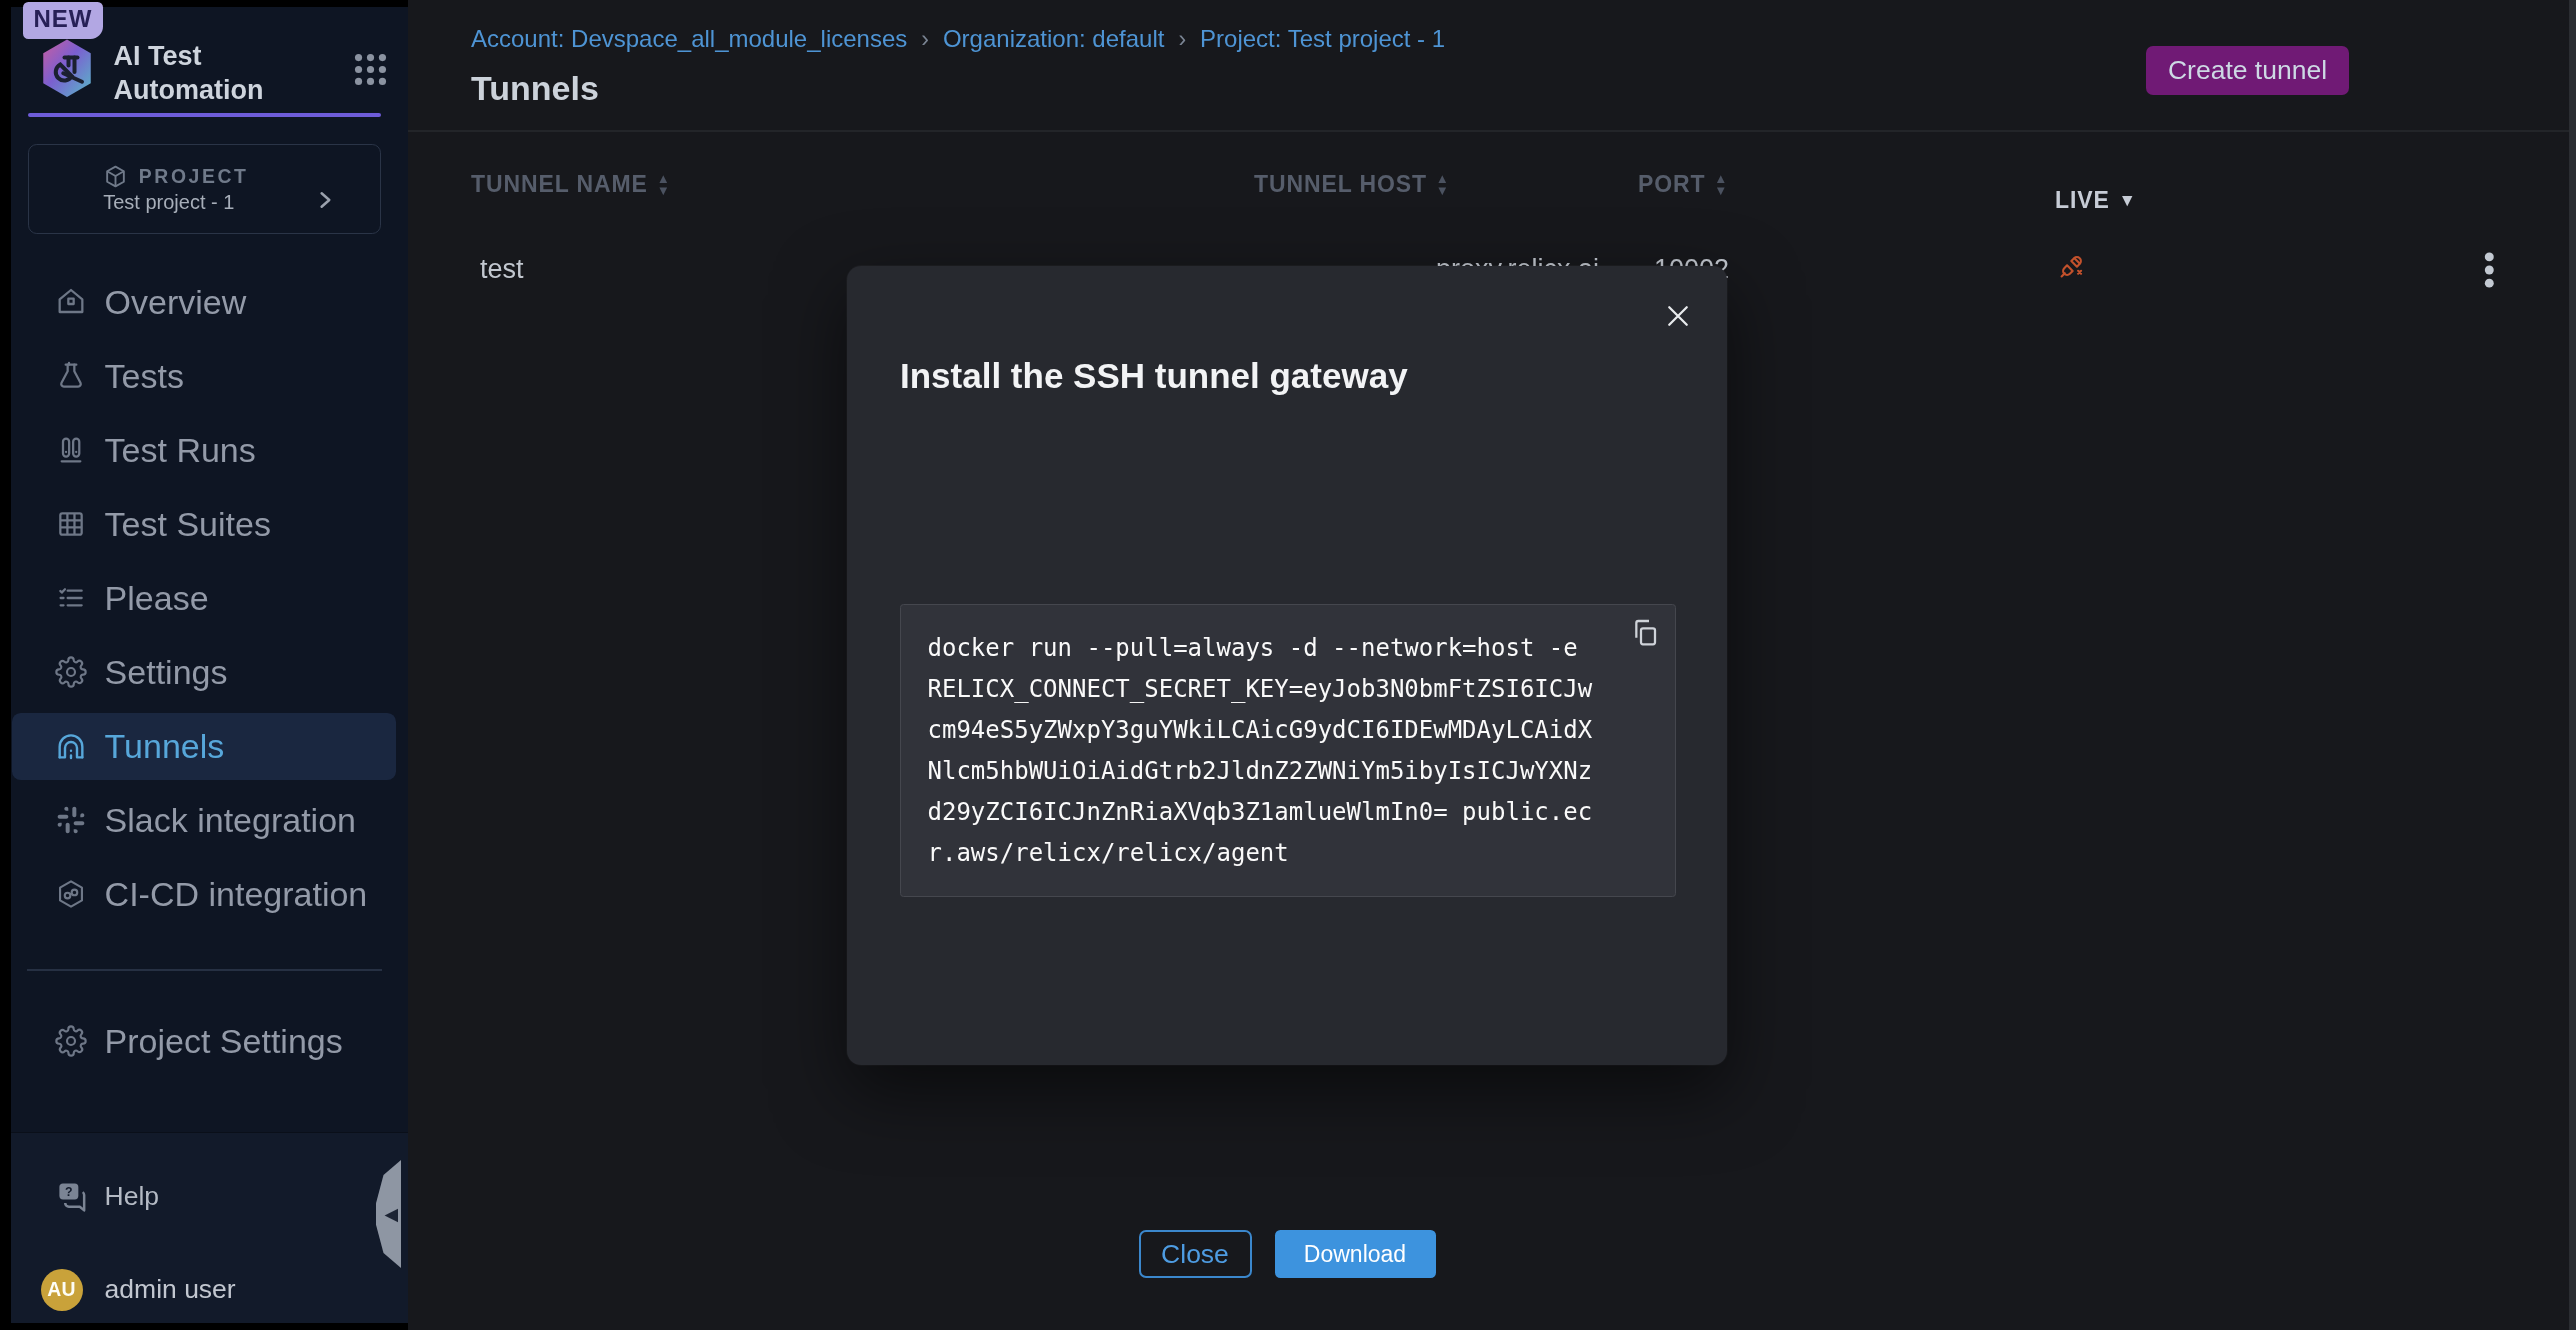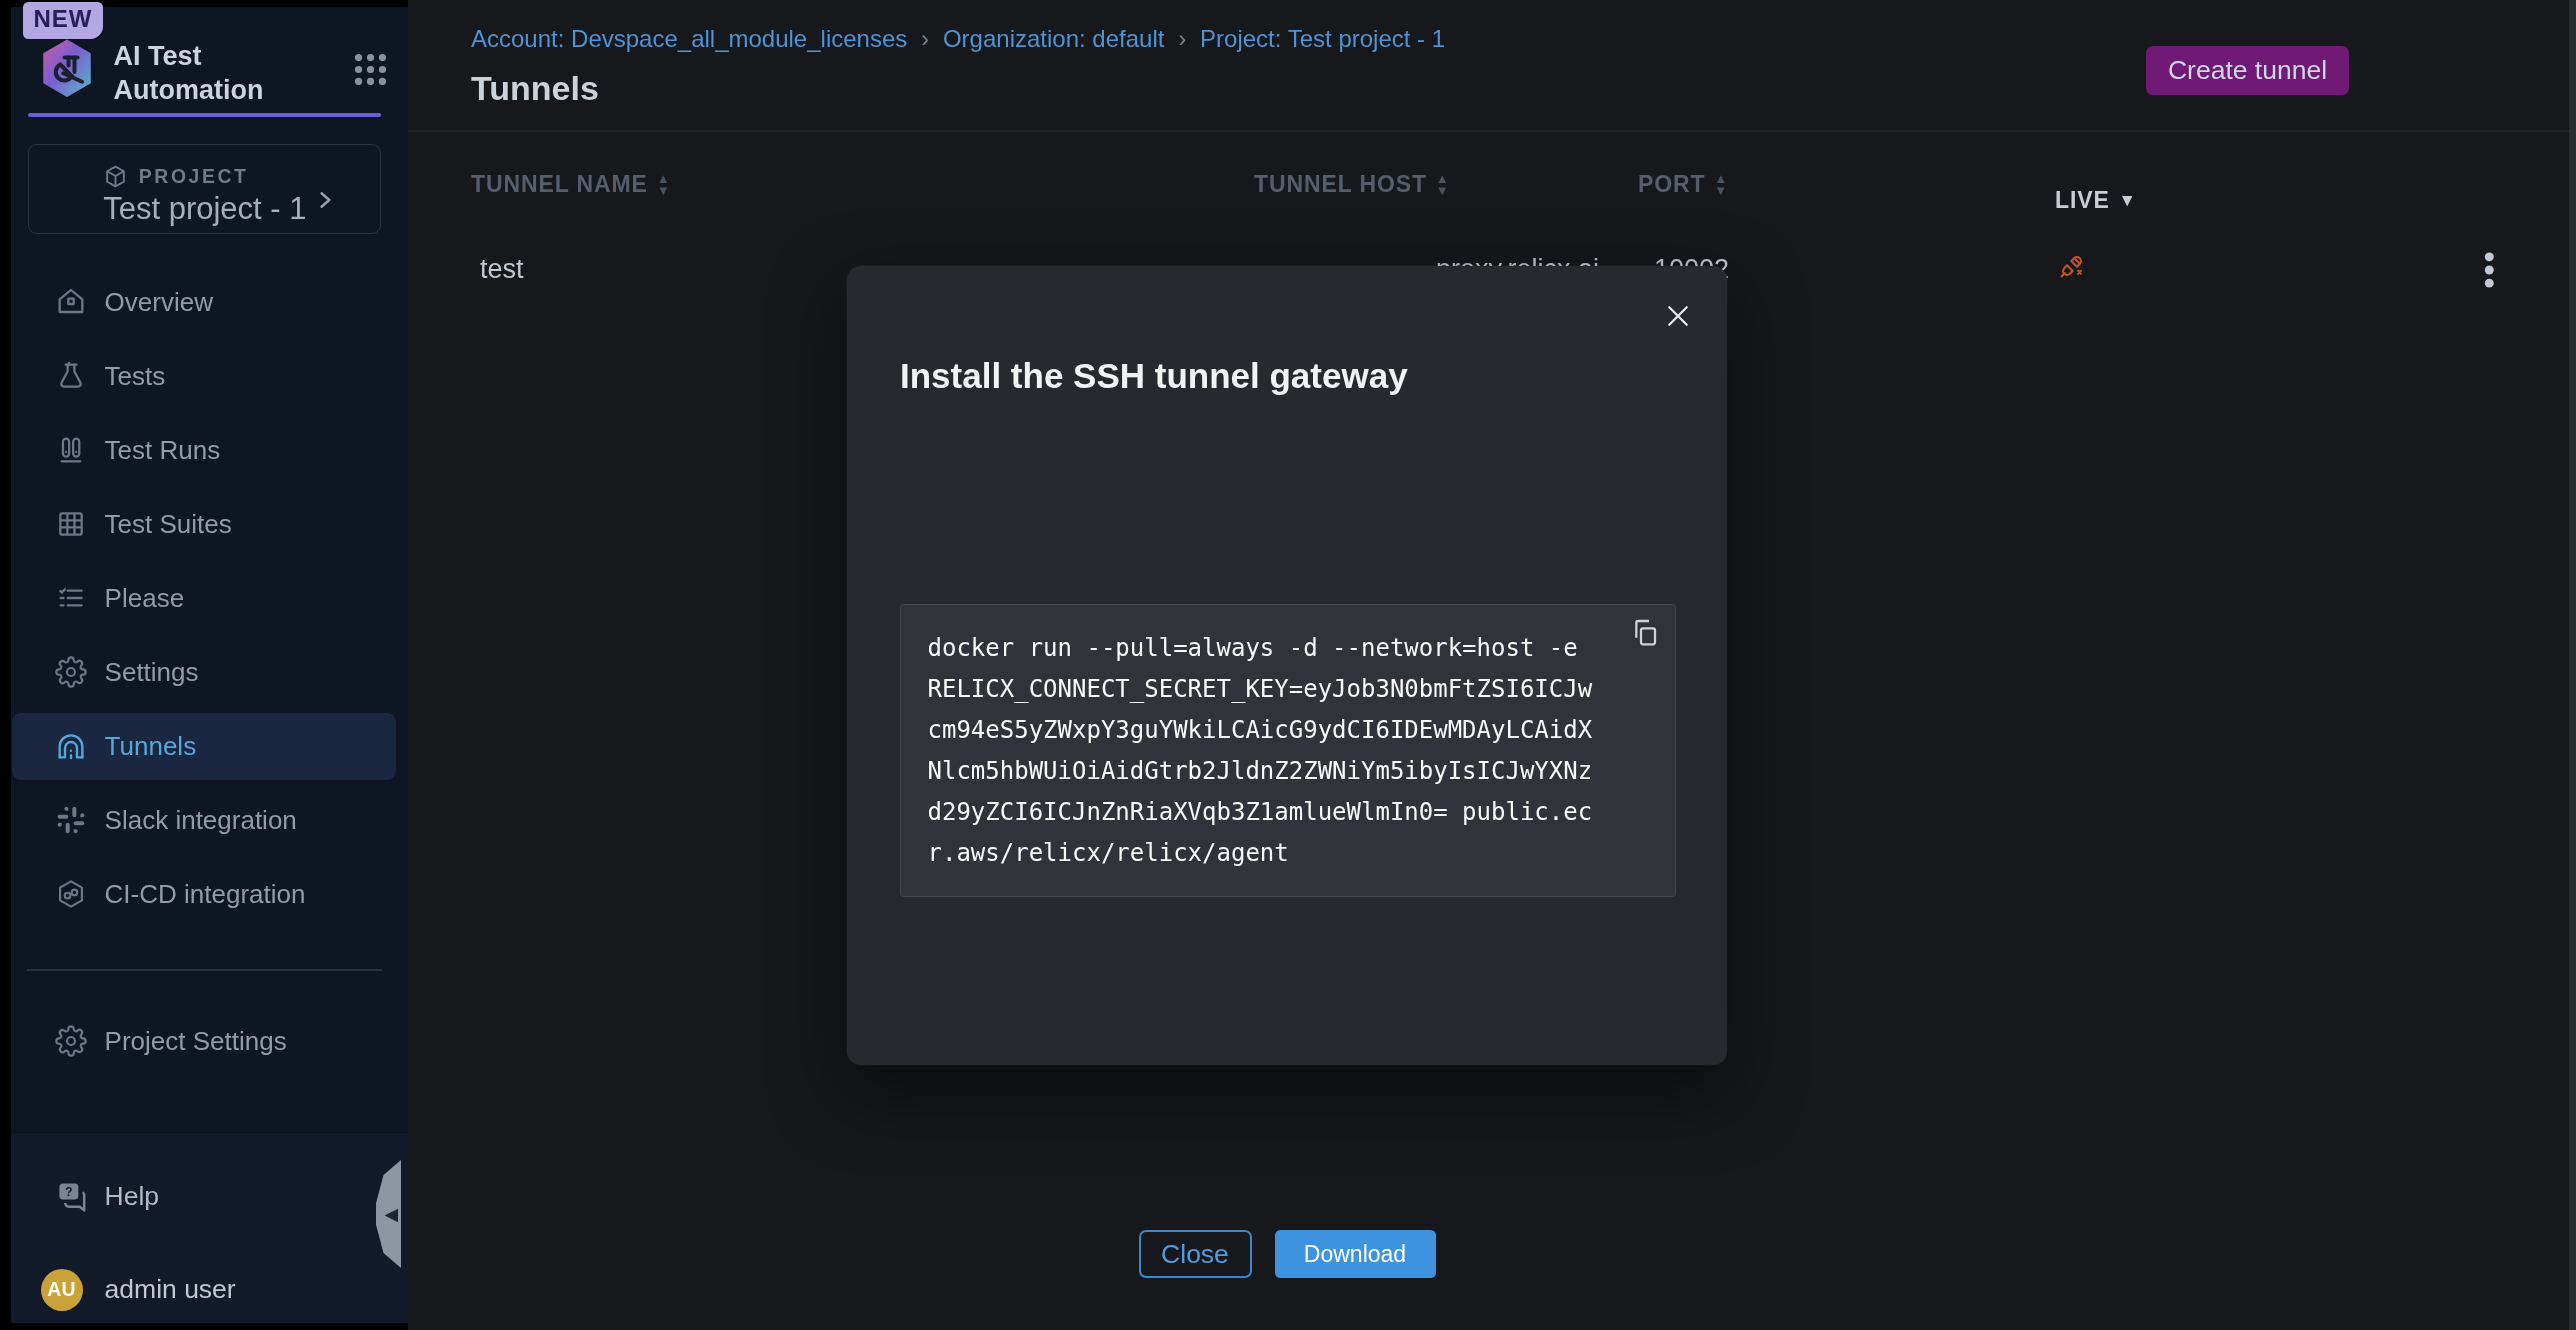--- a/index.html
+++ b/index.html
@@ -33,28 +33,28 @@
   }
   .project-card {
     position:absolute; left:17.6px; top:137px; width:353px; height:90px;
     border:1.8px solid #2a3447; border-radius:8.8px; cursor:pointer;
   }
   .project-card .pc-top {
     position:absolute; left:74px; top:19.4px; display:flex; align-items:center; gap:10.6px;
     color:#707a8a; font-size:19.4px; font-weight:700; letter-spacing:2.6px;
   }
   .project-card .pc-val {
-    position:absolute; left:74px; top:46px; font-size:31px; color:#a7aeb9;
+    position:absolute; left:74px; top:46px; font-size:20px; color:#a7aeb9;
   }
   .project-card .pc-chev { position:absolute; left:284px; top:41px; width:23px; height:28px; color:#9aa1ad; }
 
   .nav { position:absolute; left:0; top:258px; width:398px; }
   .nav-item {
     position:relative; height:74px; display:flex; align-items:center; cursor:pointer;
-    color:#939aa8; font-size:26px;text-align:center;
+    color:#939aa8; font-size:34px;text-align:center;
   }
   .nav-item .nicon { position:absolute; left:44px; width:32px; height:32px; color:#6e7787; display:flex; }
   .nav-item .nlabel { position:absolute; left:94px; white-space:nowrap; }
   .nav-item.active { color:#57a7da; }
   .nav-item.active .nicon { color:#57a7da; }
   .nav-item.active::before {
     content:""; position:absolute; left:1.8px; right:12.4px; top:3.5px; bottom:3.5px;
     background:#1a2740; border-radius:8.8px; z-index:0;
   }
   .nav-item > * { z-index:1; }

